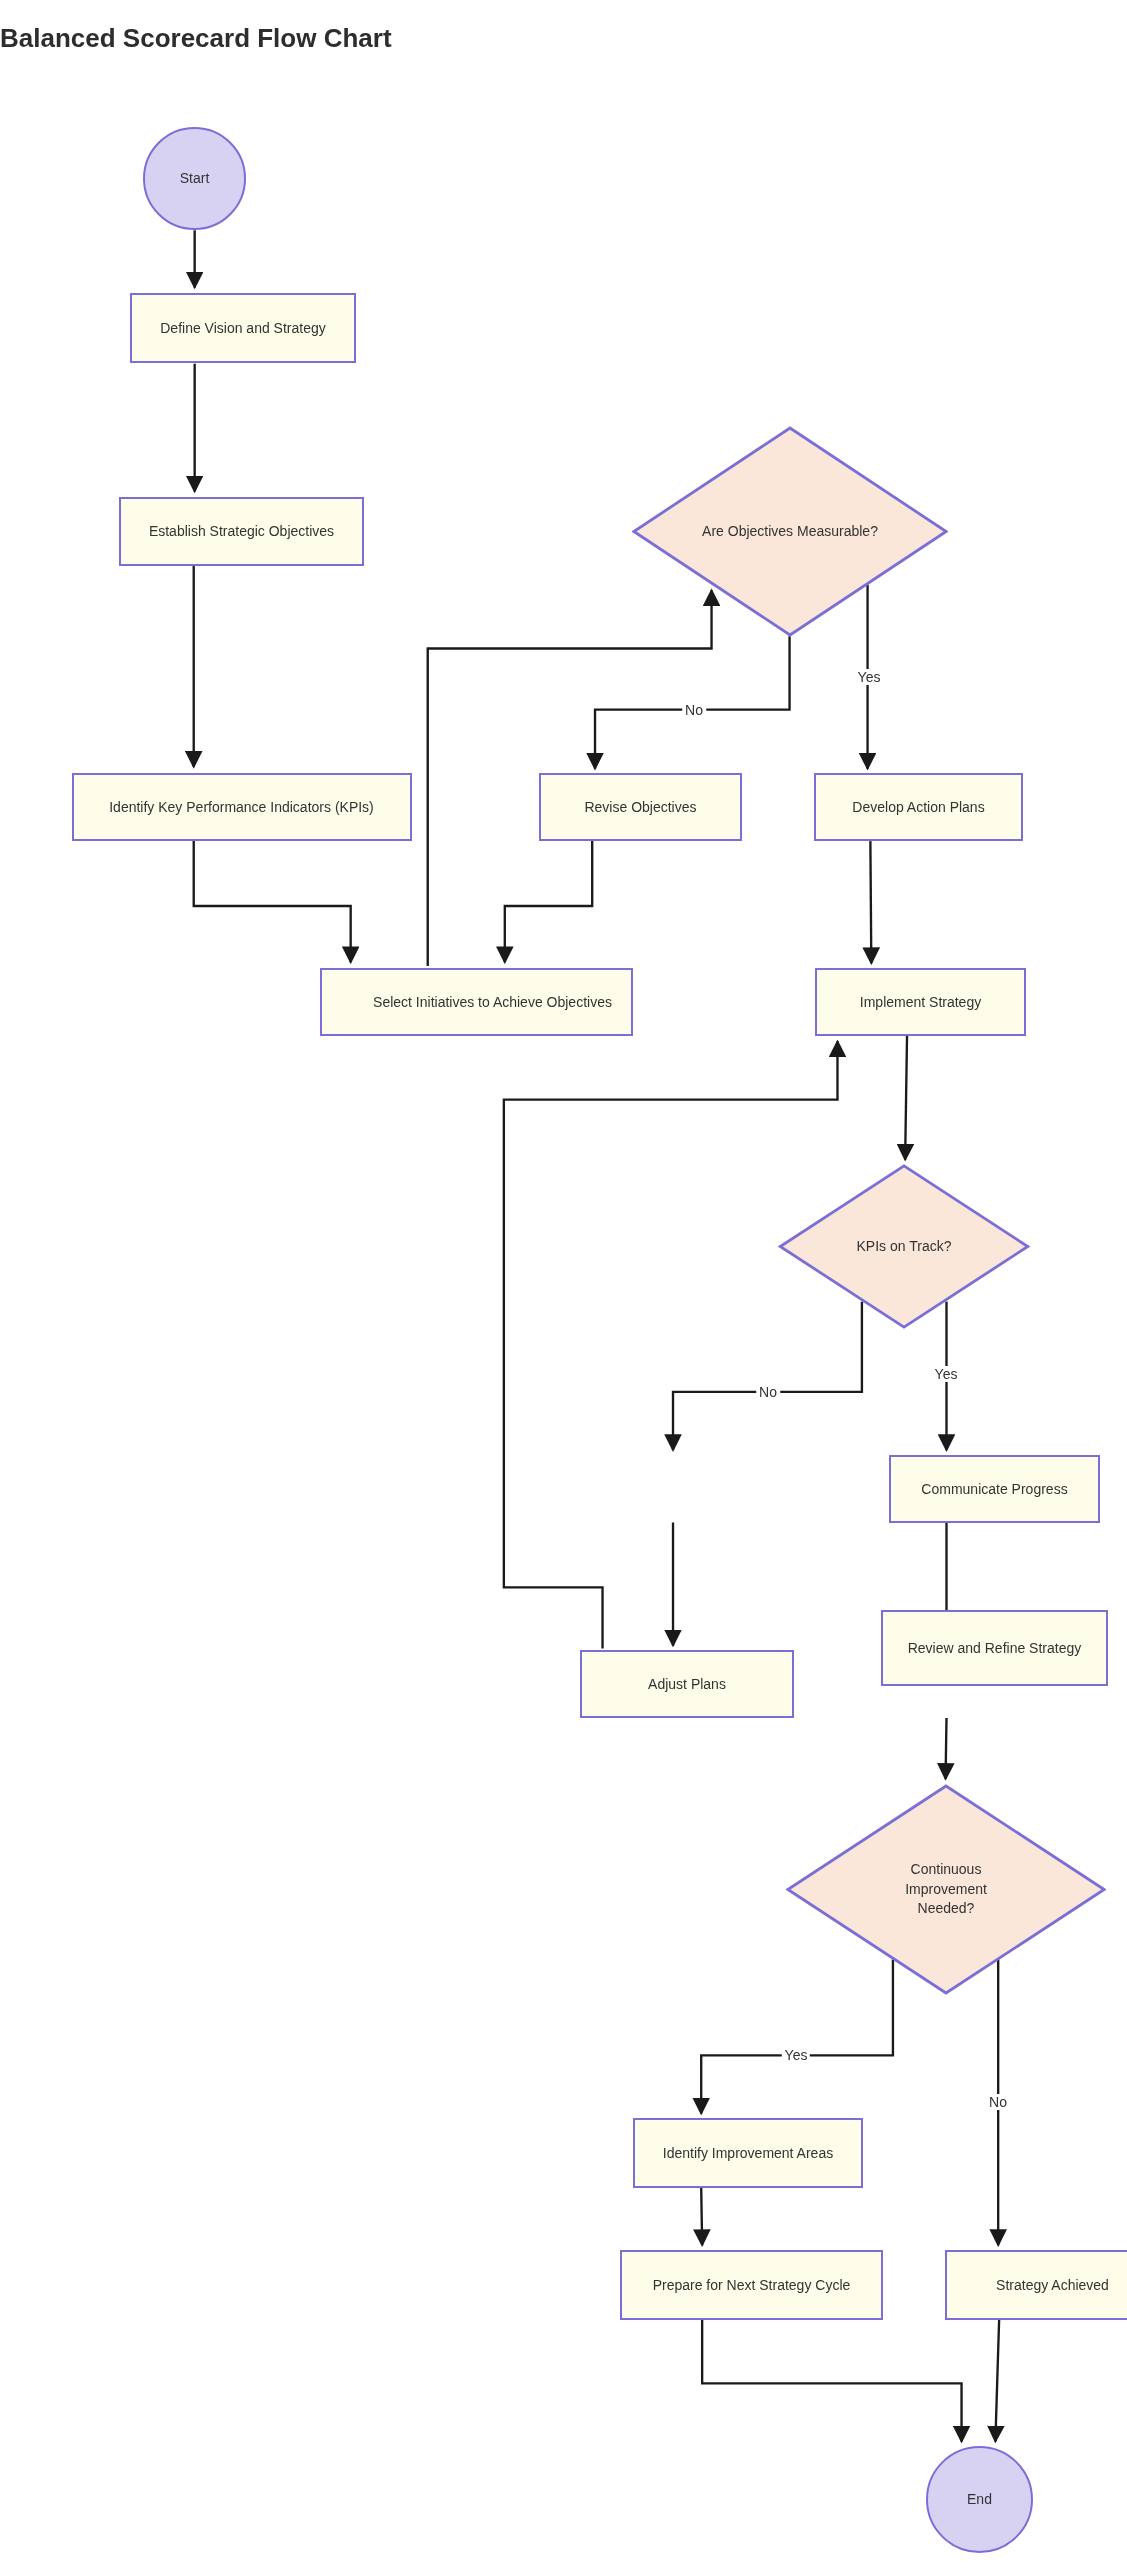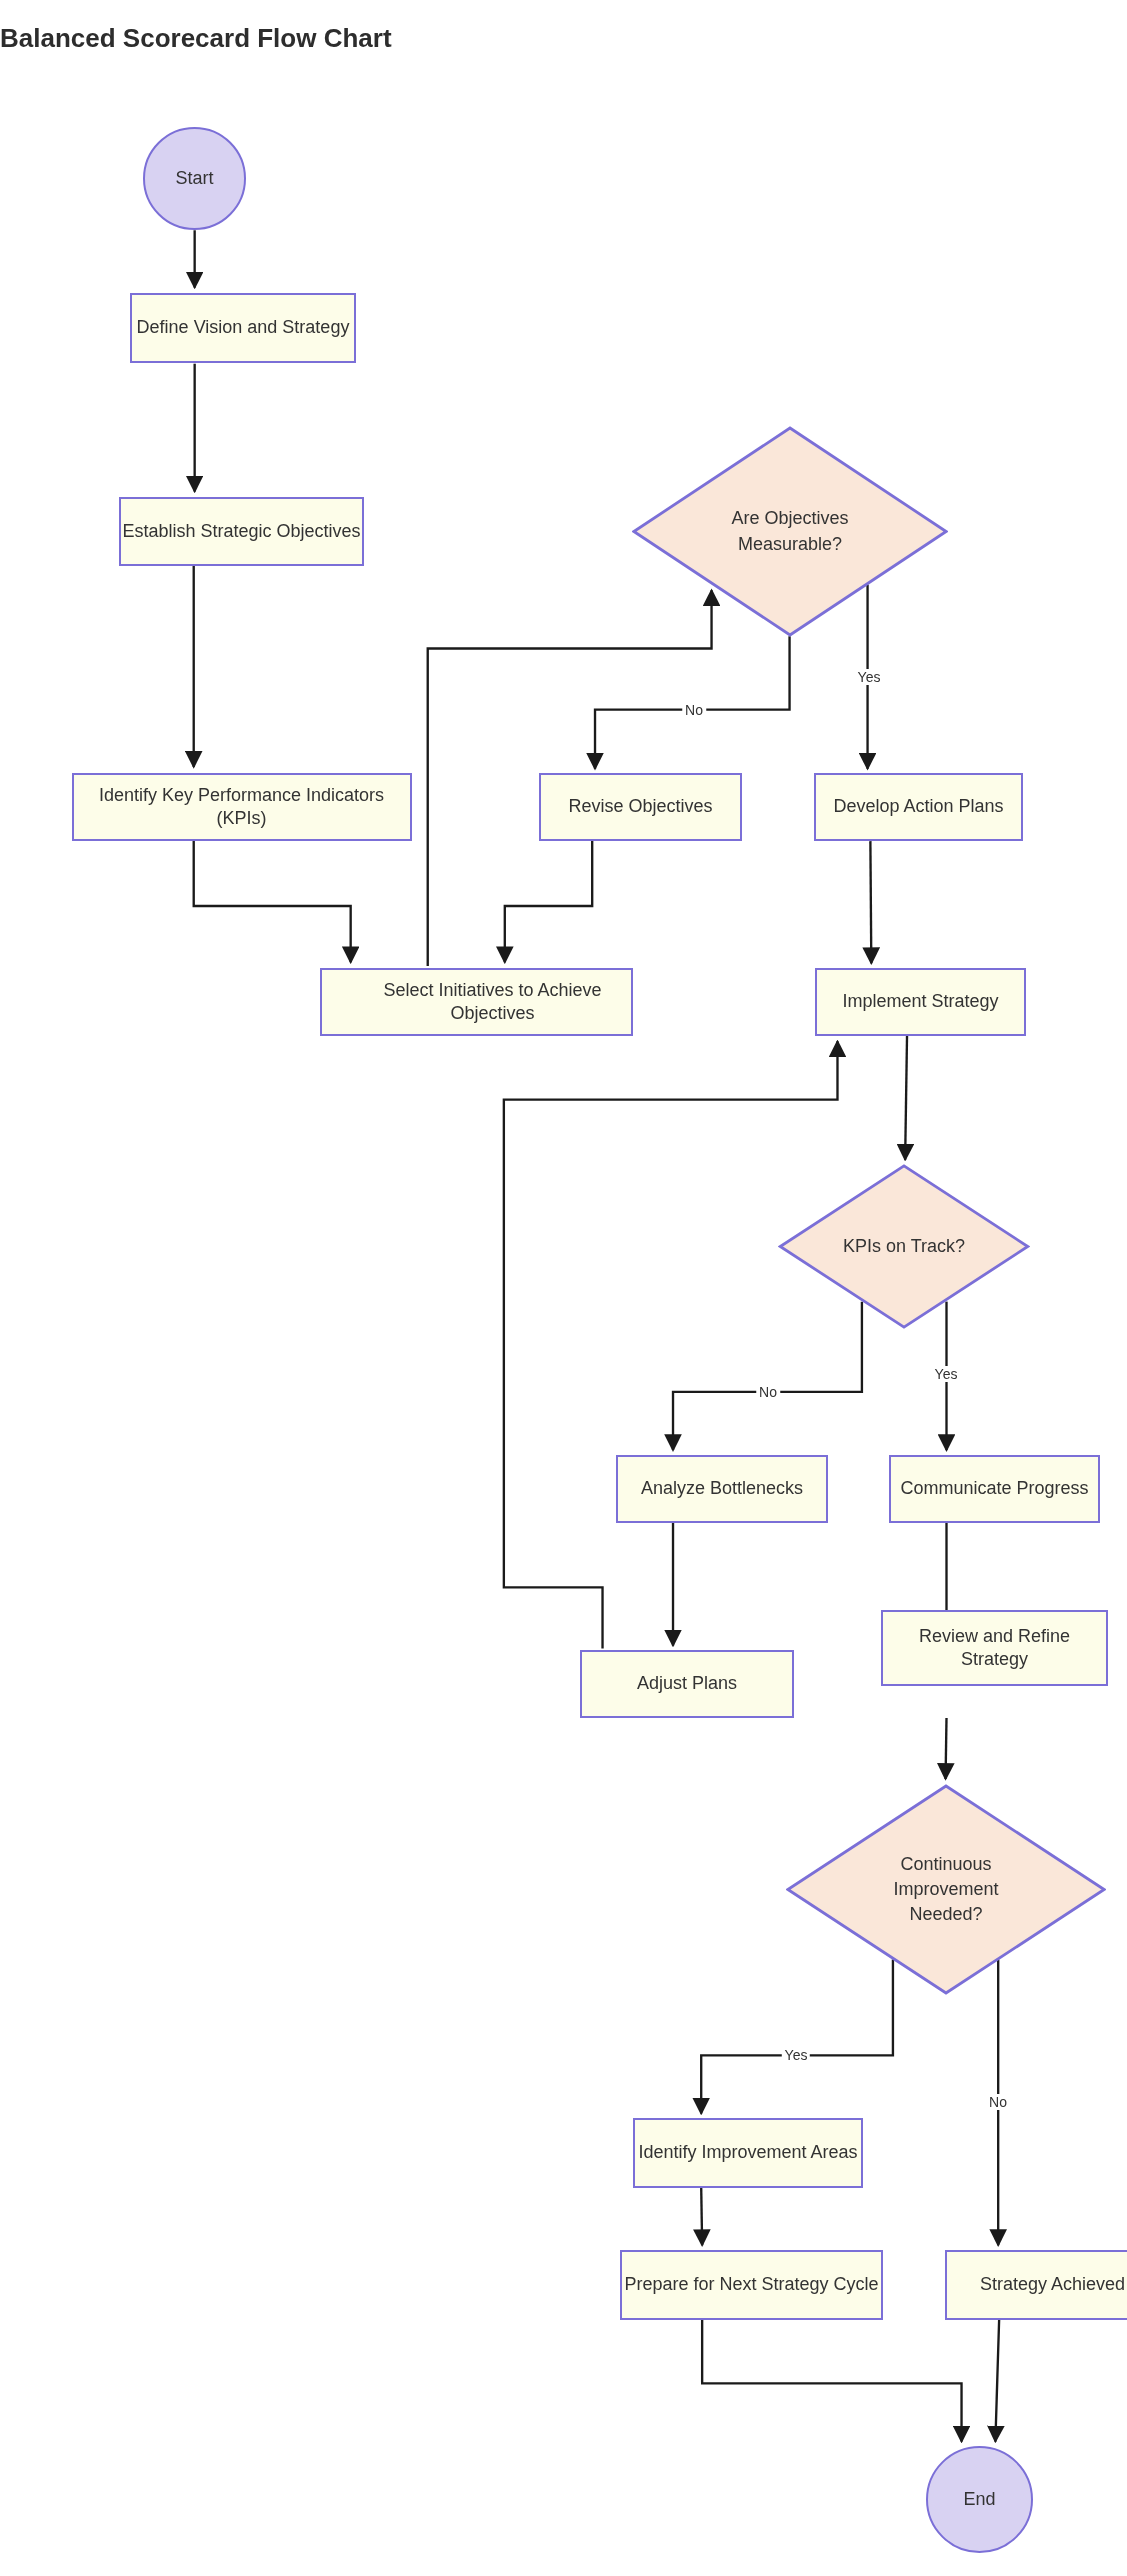--- a/index.html
+++ b/index.html
@@ -20,21 +20,21 @@
   }
   .title{
     position:absolute;top:22.6px;left:0;width:1118px;
     font-size:26px;font-weight:bold;color:var(--title-color);
   }
   #edges{position:absolute;left:0;top:0;width:1128px;height:2576px;}
   #edges polyline, #edges line{fill:none;stroke:var(--edge-color);stroke-width:2.5;}
   #arrowhead path{fill:var(--edge-color);}
   .node{
     position:absolute;display:flex;align-items:center;justify-content:center;
-    text-align:center;font-size:18px;line-height:1.3;color:var(--text-color);
+    text-align:center;font-size:14px;line-height:1.3;color:var(--text-color);
     box-sizing:border-box;
   }
   .rect{background:var(--process-fill);border:2.8px solid var(--node-border);margin-left:48px;}
   .circle{background:var(--terminal-fill);border:2.8px solid var(--node-border);border-radius:50%;}
   .diamond{background:transparent;border:none;align-items:center;}
   .diamond svg{position:absolute;left:0;top:0;}
   .diamond polygon{fill:var(--decision-fill);stroke:var(--node-border);stroke-width:3;}
   .dlabel{position:relative;z-index:1;line-height:1.4;}
   .edge-label{
     position:absolute;transform:translate(-50%,-50%);
@@ -99,23 +99,20 @@
   </div>
   <div class="node rect" style="left:766px;top:773px;width:209px;height:68px;">
     <span>Develop Action Plans</span>
   </div>
   <div class="node rect" style="left:272px;top:968px;width:313px;height:68px;padding-left:32px;">
     <span>Select Initiatives to Achieve Objectives</span>
   </div>
   <div class="node rect" style="left:767px;top:968px;width:211px;height:68px;">
     <span>Implement Strategy</span>
   </div>
-  <div class="node rect" style="left:568px;top:1455px;width:212px;height:68px;">
-    <span>Analyze Bottlenecks</span>
-  </div>
   <div class="node rect" style="left:841px;top:1455px;width:211px;height:68px;">
     <span>Communicate Progress</span>
   </div>
   <div class="node rect" style="left:532px;top:1650px;width:214px;height:68px;">
     <span>Adjust Plans</span>
   </div>
   <div class="node rect" style="left:833px;top:1610px;width:227px;height:76px;">
     <span>Review and Refine Strategy</span>
   </div>
   <div class="node rect" style="left:585px;top:2118px;width:230px;height:70px;">

